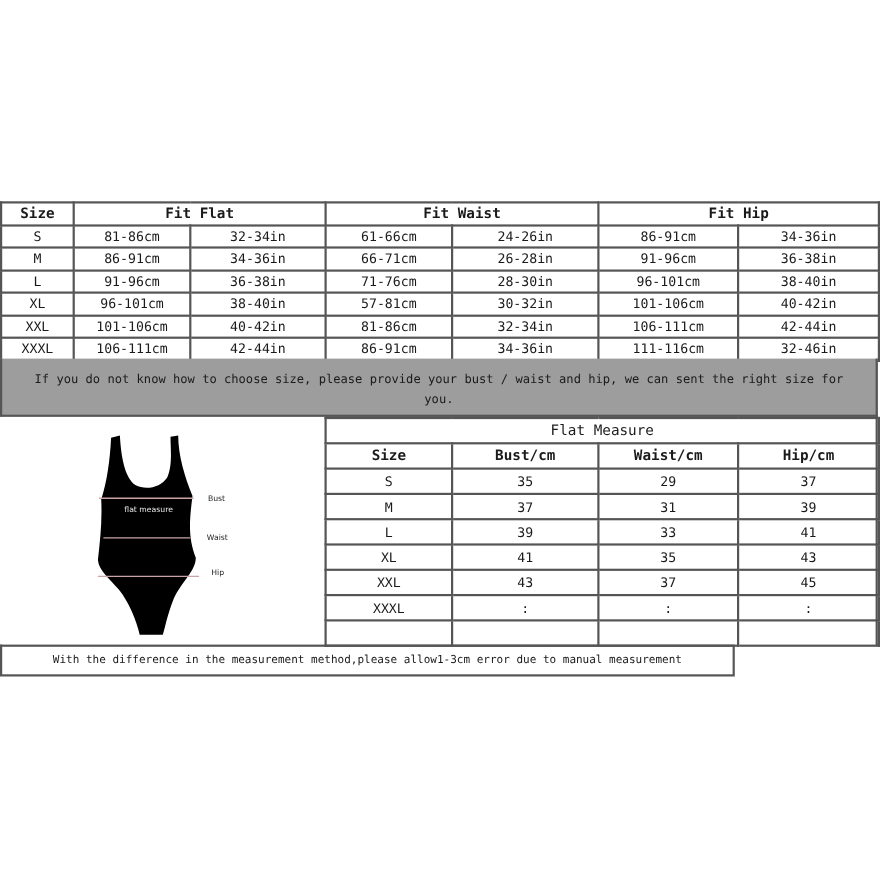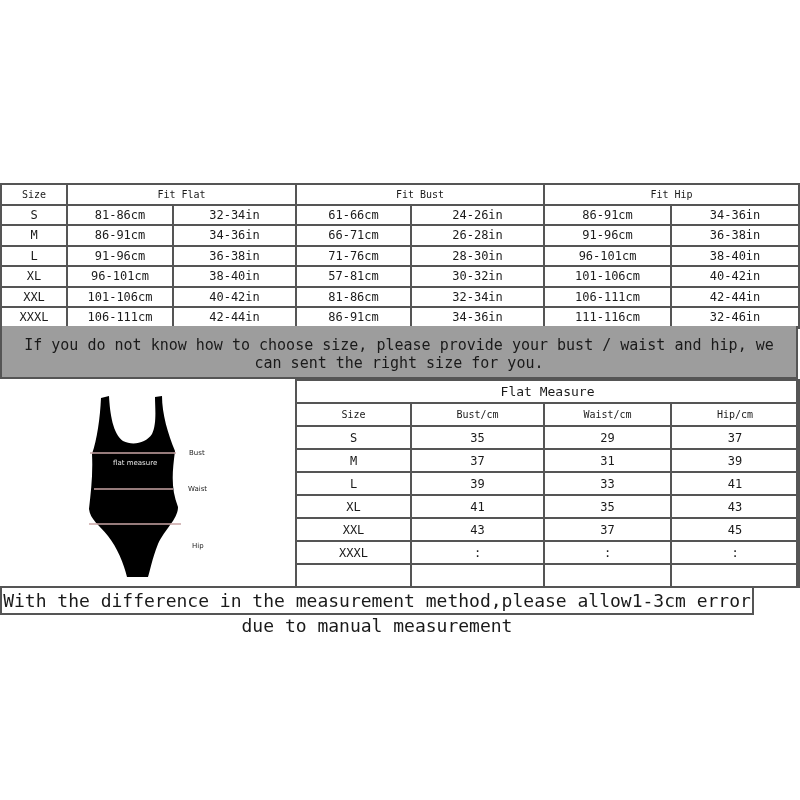--- a/index.html
+++ b/index.html
@@ -2,54 +2,54 @@
 <html><head>
 <meta charset="utf-8">
 <style>
   html, body { margin:0; padding:0; background:#ffffff; }
   body { width:800px; height:800px; position:relative; overflow:hidden;
          font-family:"DejaVu Sans Mono","Liberation Mono",monospace; color:#1a1a1a; }
   .abs { position:absolute; box-sizing:border-box; }
   table { border-collapse:collapse; table-layout:fixed; }
   td, th { border:2px solid #555; text-align:center; padding:0; font-size:12px; font-weight:normal;
            white-space:nowrap; overflow:hidden; }
-  th { font-weight:normal; font-size:10px; }
+  th { font-weight:bold; font-size:13px; }
   #fit-table { position:absolute; left:0; top:183px; width:798px; }
   #fit-table tr { height:20.5px; }
   #banner { left:0; top:326px; width:798px; height:53px; background:#9d9d9d;
             border-left:2px solid #555; border-right:2px solid #555; border-bottom:2px solid #555;
-            text-align:center; font-size:15px; line-height:18px; padding:10px 14px 0 14px; color:#1a1a1a; }
+            text-align:center; font-size:11px; line-height:18px; padding:10px 14px 0 14px; color:#1a1a1a; }
   #lower { left:0; top:379px; width:798px; height:208px; border-left:2px solid #555; border-right:2px solid #555; }
   #figure-panel { left:0; top:379px; width:296px; height:207px; background:#fff; }
   #flat-table { position:absolute; left:295px; top:379px; width:503px; }
   #flat-table tr { height:23px; }
   #flat-title td { text-align:center; font-size:13px; }
-  #footer { left:0; top:586px; width:754px; height:29px; border:2px solid #555;
-            text-align:center; font-size:18px; line-height:25px; }
+  #footer { left:0; top:586px; width:668px; height:29px; border:2px solid #555;
+            text-align:center; font-size:10px; line-height:25px; }
   .fig-label { position:absolute; font-family:"DejaVu Sans","Liberation Sans",sans-serif; font-size:7px; color:#222; }
   .fig-inner { position:absolute; font-family:"DejaVu Sans","Liberation Sans",sans-serif; font-size:7px; color:#e8e8e8; }
 </style>
 </head>
 <body>
 
 <table id="fit-table">
   <colgroup>
     <col style="width:66px">
       <col style="width:106px">
       <col style="width:123px">
     <col style="width:115px">
       <col style="width:133px">
       <col style="width:127px">
       <col style="width:128px">
   </colgroup>
   <tbody>
       <tr>
     <th>Size</th>
     <th colspan="2">Fit Flat</th>
-    <th colspan="2">Fit Bust</th>
+    <th colspan="2">Fit Waist</th>
     <th colspan="2">Fit Hip</th>
   </tr>
   <tr>
     <td>S</td>
     <td>81-86cm</td>
     <td>32-34in</td>
     <td>61-66cm</td>
     <td>24-26in</td>
     <td>86-91cm</td>
     <td>34-36in</td>
@@ -113,21 +113,21 @@
              C162,35 168,55 175,72 C172,95 171,110 178,128 C178,140 165,150 158,165 C152,180 150,192 148,198
              L127,198 C124,185 117,168 108,157 C99,146 90,140 89,130 C91,112 93,95 92,75
              C97,60 100,40 101,19 Z" fill="#000"></path>
     <line x1="90" y1="74" x2="176" y2="74" stroke="#c9a5a5" stroke-width="1.3"></line>
     <line x1="94" y1="110" x2="173" y2="110" stroke="#c9a5a5" stroke-width="1.3"></line>
     <line x1="89" y1="145" x2="181" y2="145" stroke="#c9a5a5" stroke-width="1.3"></line>
   </svg>
   <span class="fig-inner" style="left:113px;top:80px;">flat measure</span>
   <span class="fig-label" style="left:189px;top:70px;">Bust</span>
   <span class="fig-label" style="left:188px;top:106px;">Waist</span>
-  <span class="fig-label" style="left:192px;top:138px;margin-top:25px;">Hip</span>
+  <span class="fig-label" style="left:192px;top:138px;">Hip</span>
 </div>
 
 <table id="flat-table">
   <colgroup>
     <col style="width:115px">
       <col style="width:133px">
       <col style="width:127px">
       <col style="width:128px">
   </colgroup>
   <tbody>

